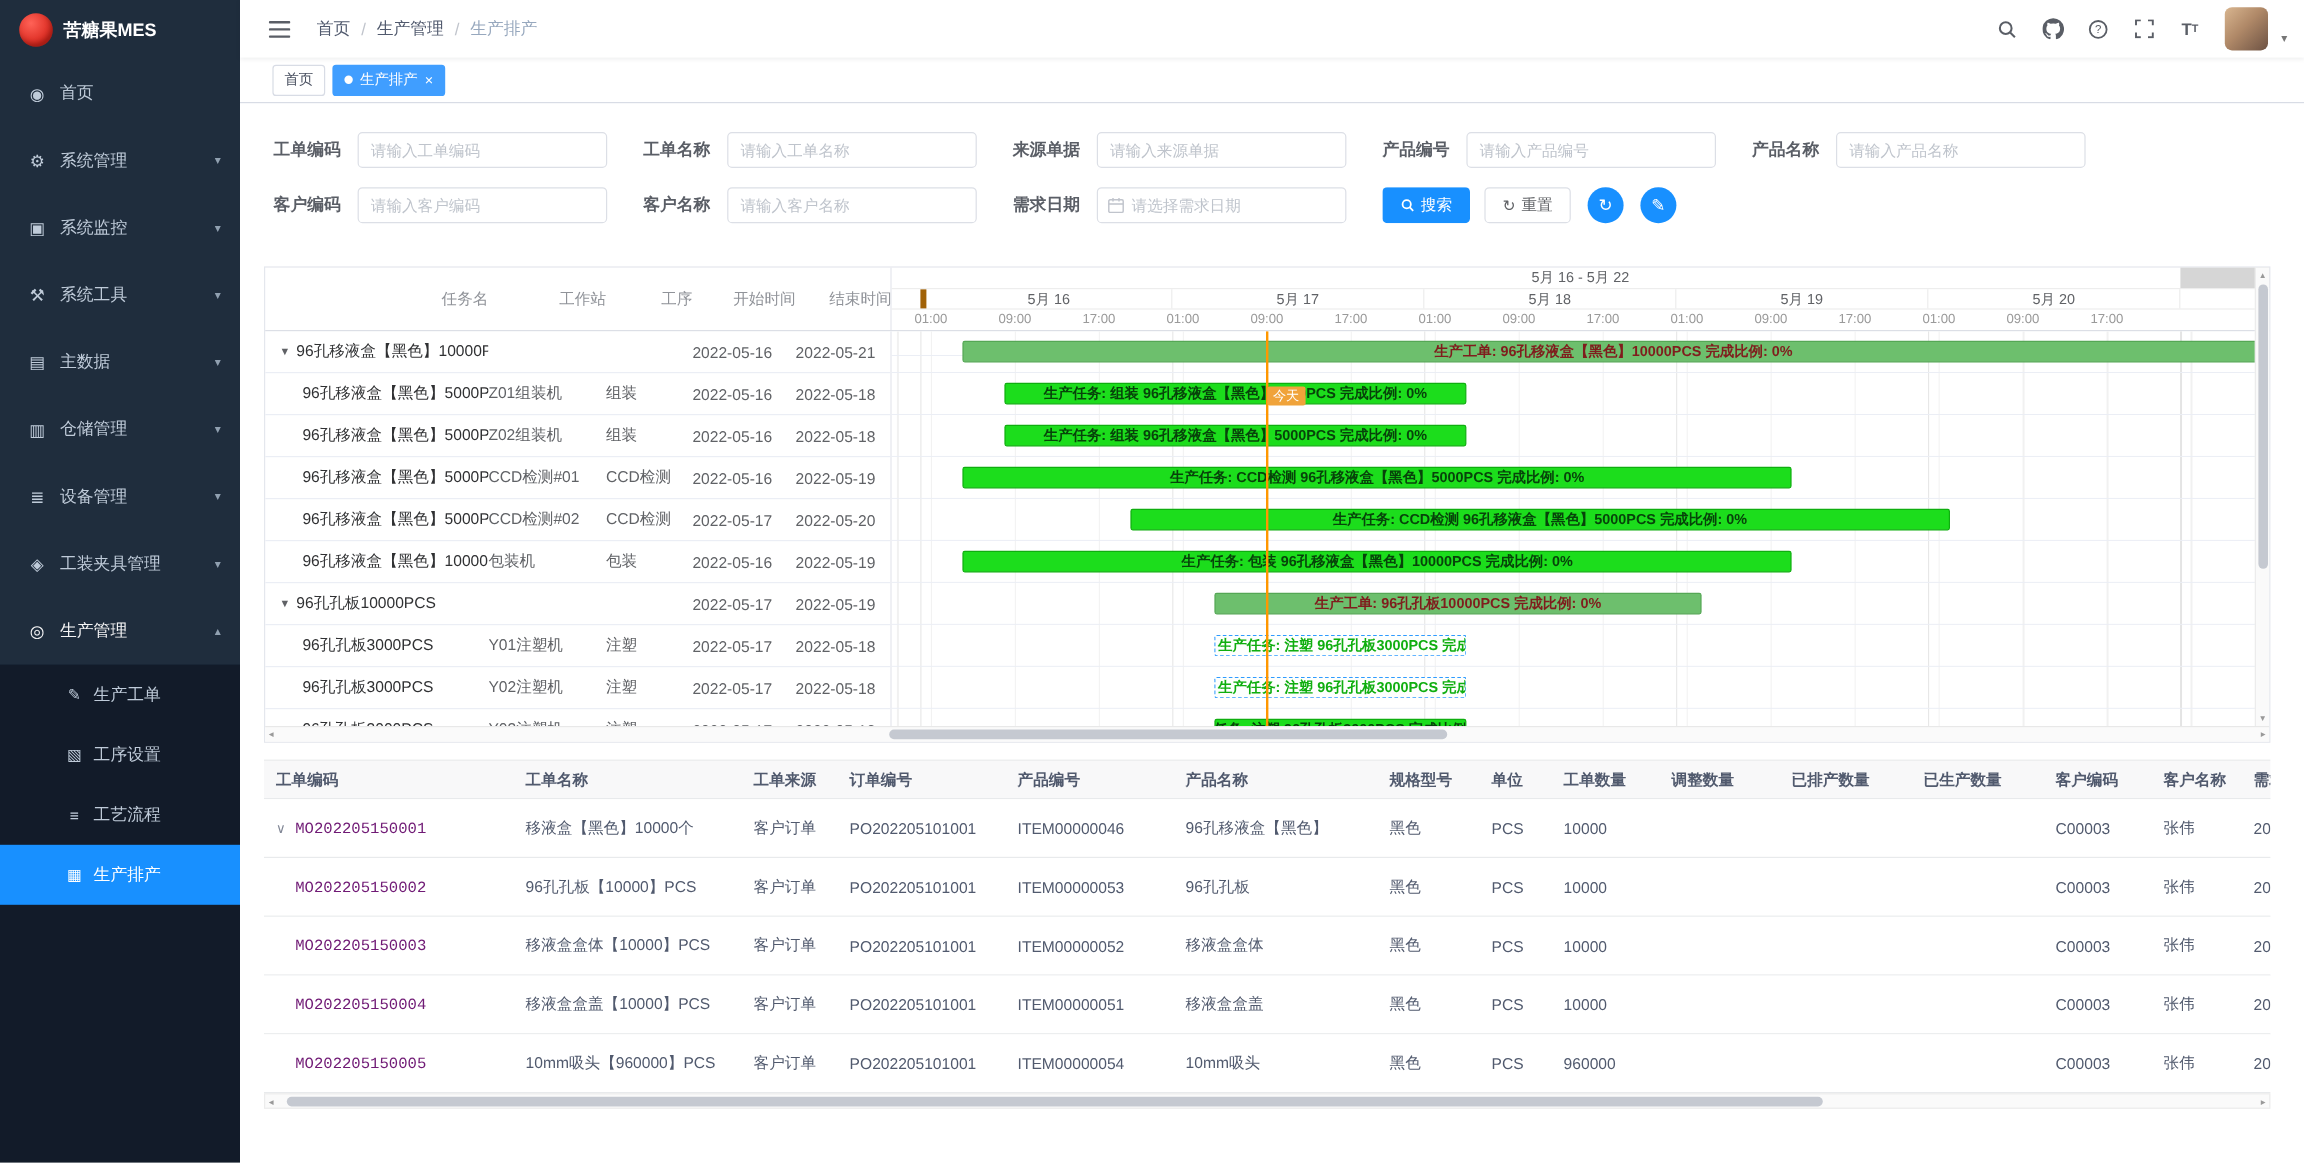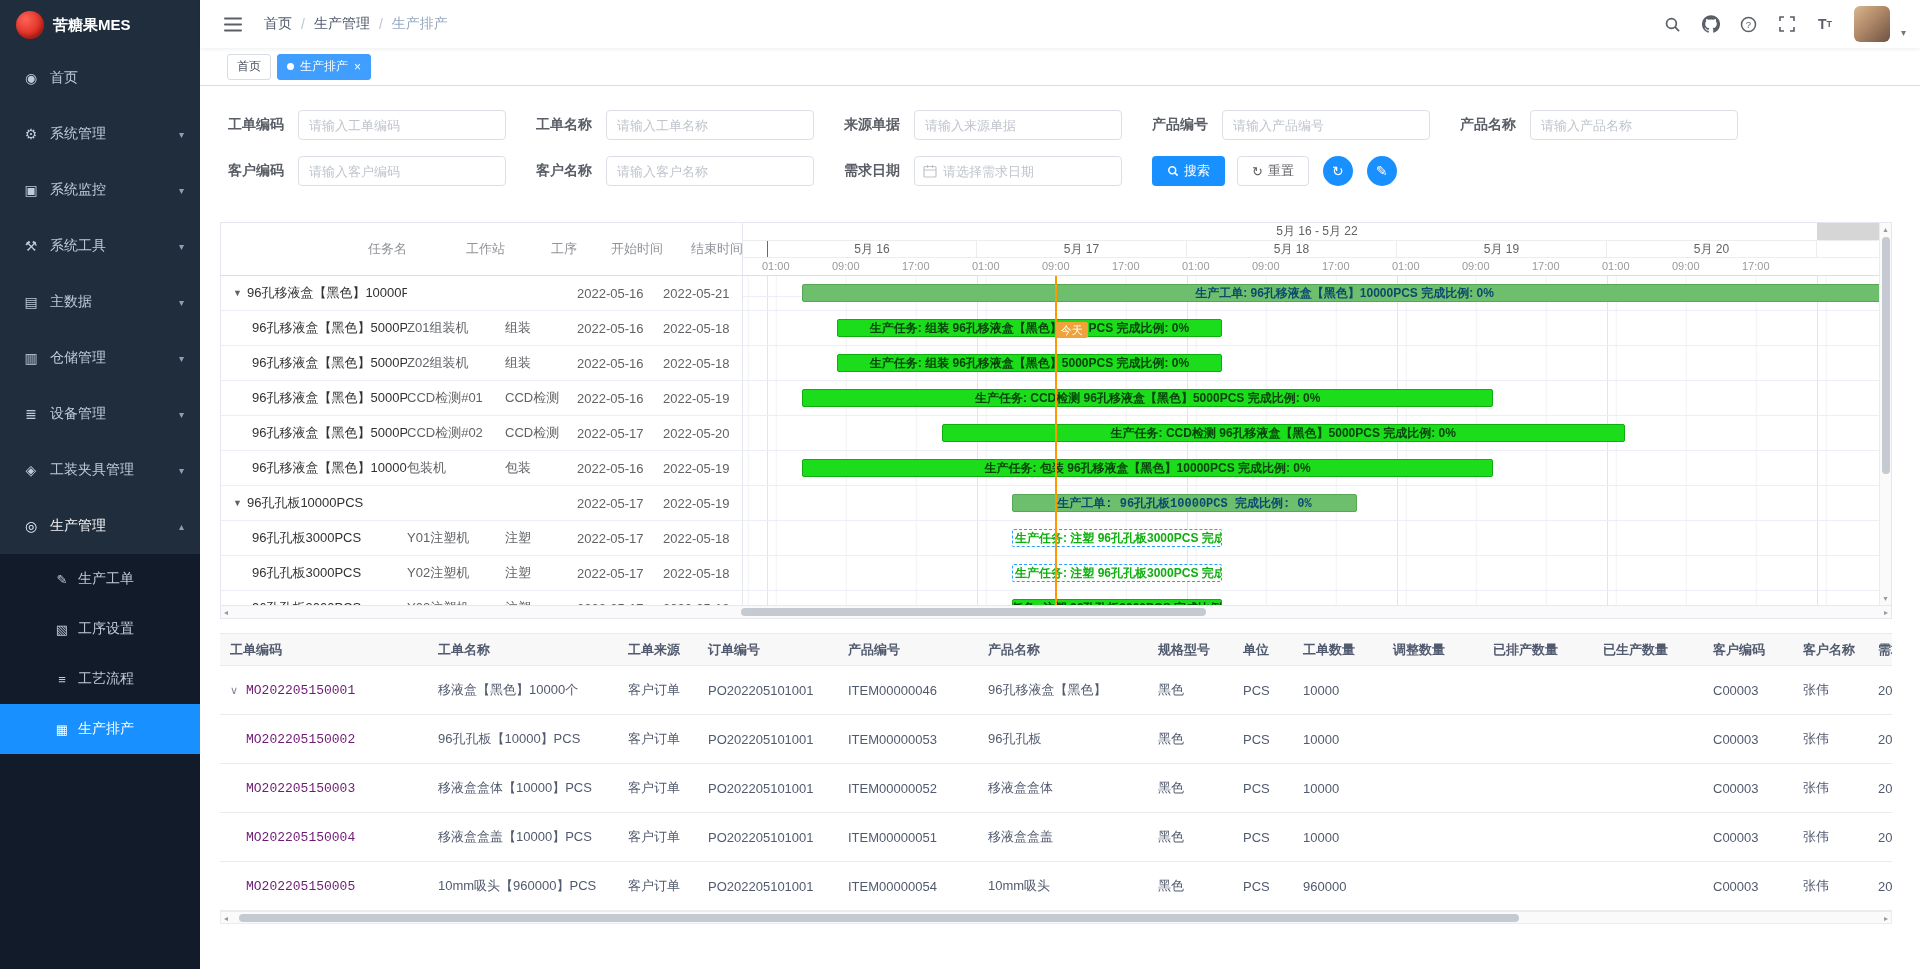--- a/index.html
+++ b/index.html
@@ -81,21 +81,21 @@
   .g-header-left { width:522px; flex:none; display:flex; align-items:center; border-right:1px solid #e4e7ed; }
   .ghc { font-size:13px; color:#909399; text-align:right; white-space:nowrap; overflow:hidden; flex:none; }
   .gh1{width:186px}.gh2{width:98px}.gh3{width:72px}.gh4{width:86px}.gh5{width:80px}
   .g-header-right { flex:1; min-width:0; position:relative; }
   .gt-range { height:18px; position:relative; border-bottom:1px solid #ededed; font-size:12px; color:#606266;
     display:flex; align-items:center; justify-content:center; }
   .gt-shade { position:absolute; left:1074px; right:0; top:0; bottom:0; background:#d6d6d6; }
   .gt-days { height:17px; display:flex; padding-left:24px; border-bottom:1px solid #ededed; }
   .gt-day { width:210px; flex:none; text-align:center; font-size:12px; color:#606266; line-height:16px;
     border-right:1px solid #ededed; }
-  div.gt-day:first-of-type { border-left:1px solid #a16207; }
+  div.gt-day:first-of-type { border-left:5px solid #a16207; }
   .gt-hours { height:17px; display:flex; padding-left:24px; }
   .gt-dayh { width:210px; flex:none; position:relative; }
   .gt-dayh span { position:absolute; top:0; transform:translateX(-50%); font-size:11px; color:#9a9a9a; line-height:16px; }
   .gt-dayh .h1{left:8.75px}.gt-dayh .h2{left:78.75px}.gt-dayh .h3{left:148.75px}
 
   .g-body { display:flex; height:329px; overflow:hidden; }
   .g-rows { width:522px; flex:none; border-right:1px solid #e4e7ed; }
   .gl-row { height:35px; display:flex; align-items:center; border-bottom:1px solid #ebeef5; }
   .gc { font-size:13px; color:#606266; text-align:left; white-space:nowrap; overflow:hidden; flex:none; }
   .g-name { width:186px; text-align:left; color:#303133; display:flex; align-items:center; padding-left:26px; }
@@ -105,21 +105,21 @@
   .g-station{width:98px}.g-proc{width:72px}.g-start{width:86px}.g-end{width:80px}
 
   .g-chart { flex:1; min-width:0; position:relative; overflow:hidden;
     background-image:
       repeating-linear-gradient(180deg,#ebeef5 0 1px,transparent 1px 35px),
       repeating-linear-gradient(90deg,#f1f1f1 0 1px,transparent 1px 70px),
       repeating-linear-gradient(90deg,#e4e4e4 0 1px,transparent 1px 210px);
     background-position: 0 34px, 32.75px 0, 24px 0; }
   .bar { position:absolute; height:18px; border-radius:2px; font-size:12px; display:flex; align-items:center;
     justify-content:center; white-space:nowrap; overflow:hidden; cursor:pointer; }
-  .bar.order { background:#6dbf6d; border:1px solid #55a755; color:#0c4a6e; font-weight:600; }
+  .bar.order { background:#6dbf6d; border:1px solid #55a755; color:#7f1d1d; font-weight:600; }
   .bar.task { background:#1cdd1c; border:1px solid #0fae0f; color:#07430a; font-weight:700; }
   .bar.task-selected { background:#fdfffd; border:1px dashed #2f9bff; color:#0fae0f; font-weight:700;
     justify-content:flex-start; padding-left:2px; }
   .today-line { position:absolute; top:0; bottom:0; width:2px; background:#ff9700; z-index:3; }
   .today-badge { position:absolute; top:2px; z-index:4; background:#f0a33a; color:#fff; font-size:11px;
     line-height:14px; padding:1px 5px; border-radius:2px; white-space:nowrap; }
 
   .g-hscroll { height:13px; position:relative; border-top:1px solid #e8e8e8; background:#fafafa; }
   .g-hscroll .thumb { position:absolute; top:2px; height:8px; left:520px; width:465px; background:#c5c9d1; border-radius:4px; }
   .sarrow { position:absolute; font-size:8px; color:#999; top:50%; transform:translateY(-50%); font-style:normal; cursor:pointer; }
@@ -540,21 +540,21 @@
           </div>
         <div class="g-chart">
           <div class="today-line" style="left: 311.75px;"></div>
           <div class="today-badge" style="left: 312.75px; margin-top: 44px;">今天</div>
         <div class="bar order" style="left: 59px; top: 8px; width: 1085px;">生产工单: 96孔移液盒【黑色】10000PCS 完成比例: 0%</div>
             <div class="bar task" style="left: 94px; top: 43px; width: 385px;">生产任务: 组装 96孔移液盒【黑色】5000PCS 完成比例: 0%</div>
             <div class="bar task" style="left: 94px; top: 78px; width: 385px;">生产任务: 组装 96孔移液盒【黑色】5000PCS 完成比例: 0%</div>
             <div class="bar task" style="left: 59px; top: 113px; width: 691.25px;">生产任务: CCD检测 96孔移液盒【黑色】5000PCS 完成比例: 0%</div>
             <div class="bar task" style="left: 199px; top: 148px; width: 682.5px;">生产任务: CCD检测 96孔移液盒【黑色】5000PCS 完成比例: 0%</div>
             <div class="bar task" style="left: 59px; top: 183px; width: 691.25px;">生产任务: 包装 96孔移液盒【黑色】10000PCS 完成比例: 0%</div>
-            <div class="bar order" style="left: 269px; top: 218px; width: 345px; font-family: Liberation Mono, monospace;">生产工单: 96孔孔板10000PCS 完成比例: 0%</div>
+            <div class="bar order" style="left: 269px; top: 218px; width: 406px;">生产工单: 96孔孔板10000PCS 完成比例: 0%</div>
             <div class="bar task-selected" style="left: 269px; top: 253px; width: 210px;">生产任务: 注塑 96孔孔板3000PCS 完成比例: 0%</div>
             <div class="bar task-selected" style="left: 269px; top: 288px; width: 210px;">生产任务: 注塑 96孔孔板3000PCS 完成比例: 0%</div>
             <div class="bar task" style="left: 269px; top: 323px; width: 210px;">生产任务: 注塑 96孔孔板3000PCS 完成比例: 0%</div>
           </div>
       </div>
       <div class="g-hscroll">
         <i class="sarrow la">◂</i>
         <div class="thumb"></div>
         <i class="sarrow ra">▸</i>
       </div>

